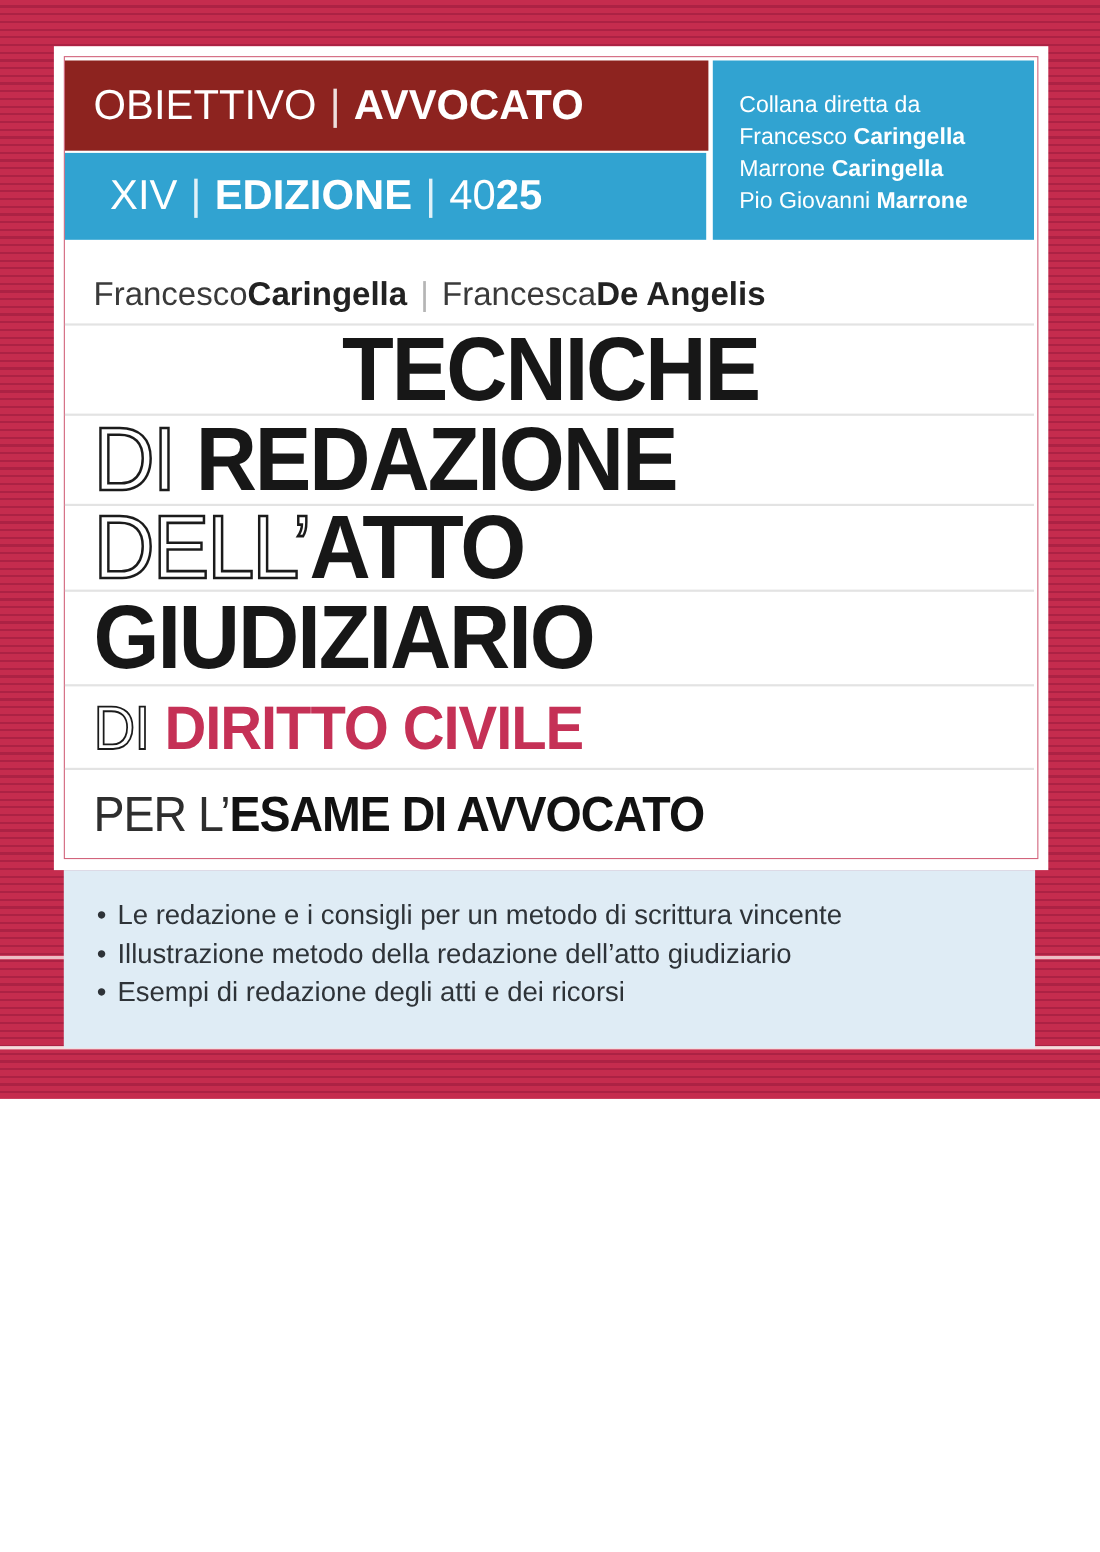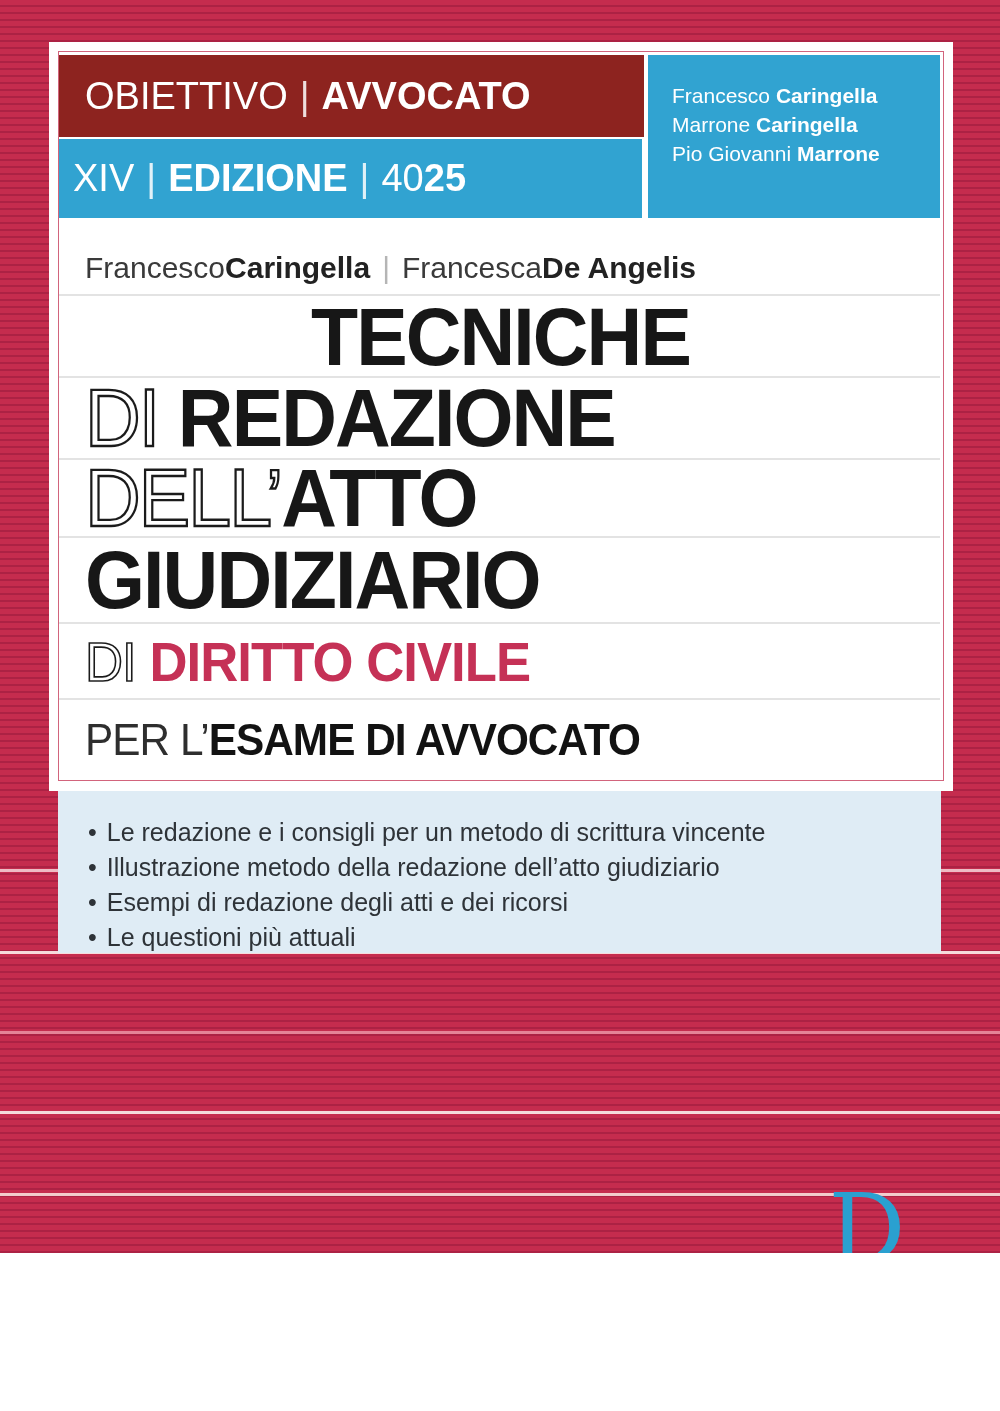--- a/index.html
+++ b/index.html
@@ -1,27 +1,27 @@
 <!DOCTYPE html>
 <html><head>
 <meta charset="utf-8">
 <style>
   html,body{margin:0;padding:0;}
   body{font-family:"Liberation Sans",sans-serif;}
-  .cover{position:relative;width:1000px;height:1253px;overflow:hidden;
+  .cover{position:relative;width:1000px;height:999px;overflow:hidden;
     background:repeating-linear-gradient(to bottom,#c52c4e 0px,#c52c4e 5px,#ac2244 5px,#ac2244 7px);}
   .bg-line{position:absolute;left:0;width:1000px;height:3px;z-index:1;}
   .card{position:absolute;left:49px;top:42px;width:904px;height:749px;background:#ffffff;z-index:2;}
   .inner-frame{position:absolute;left:9px;top:9px;right:9px;bottom:10px;border:1.5px solid #d2647c;pointer-events:none;}
   .maroon-box{position:absolute;left:10px;top:13px;width:585px;height:82px;background:#8d231f;
     display:flex;align-items:center;padding-left:26px;box-sizing:border-box;color:#fff;font-size:38px;}
   .collana-box{position:absolute;left:599px;top:13px;width:292px;height:163px;background:#31a3d1;
     padding:26px 0 0 24px;box-sizing:border-box;color:#fff;font-size:21px;line-height:29px;}
   .xiv-box{position:absolute;left:10px;top:97px;width:583px;height:79px;background:#31a3d1;
-    display:flex;align-items:center;padding-left:14px;box-sizing:border-box;color:#fff;font-size:38px;}
+    display:flex;align-items:center;padding-left:41px;box-sizing:border-box;color:#fff;font-size:38px;}
   .sep{font-weight:normal;opacity:.85;padding:0 12px;}
   .bold{font-weight:bold;}
   .authors-row{position:absolute;left:36px;top:200px;height:52px;display:flex;align-items:center;
     font-size:30px;color:#3a3a3a;white-space:nowrap;}
   .authors-row .bold{color:#222;}
   .authors-row .sep{color:#b5b5b5;opacity:1;}
   .rule{position:absolute;left:10px;width:881px;height:2px;background:#e3e3e3;}
   .titles{position:absolute;left:10px;top:256px;width:881px;}
   .t-row{display:flex;align-items:center;padding-left:26px;border-bottom:2px solid #e3e3e3;box-sizing:border-box;}
   .t-row:last-child{border-bottom:none;align-items:center;}
@@ -62,20 +62,21 @@
   <div class="card">
     <div class="inner-frame"></div>
 
     <div class="maroon-box">
       <span>OBIETTIVO</span>
         <span class="sep">|</span>
         <span class="bold">AVVOCATO</span>
     </div>
 
     <div class="collana-box">
+      <div>Collana diretta da</div>
       <div><span>Francesco </span><span class="bold">Caringella</span></div>
       <div><span>Marrone </span><span class="bold">Caringella</span></div>
       <div><span>Pio Giovanni </span><span class="bold">Marrone</span></div>
     </div>
 
     <div class="xiv-box">
       <span>XIV</span>
         <span class="sep">|</span>
         <span class="bold">EDIZIONE</span>
         <span class="sep">|</span>
@@ -113,21 +114,20 @@
         <span class="squeeze small"><span class="reg">PER L’</span><span>ESAME DI AVVOCATO</span></span>
       </div>
     </div>
   </div>
 
   <div class="bullets-box">
     <ul>
       <li><span class="dot">•</span><span>Le redazione e i consigli per un metodo di scrittura vincente</span></li>
       <li><span class="dot">•</span><span>Illustrazione metodo della redazione dell’atto giudiziario</span></li>
       <li><span class="dot">•</span><span>Esempi di redazione degli atti e dei ricorsi</span></li>
-      <li><span class="dot">•</span><span>Le questioni più attuali</span></li>
     </ul>
   </div>
 
   <div class="logo">
     <div class="logo-d">D</div>
     <div class="logo-name">DIKE</div>
     <div class="logo-sub">EDIZIONE</div>
   </div>
 
 </div>

